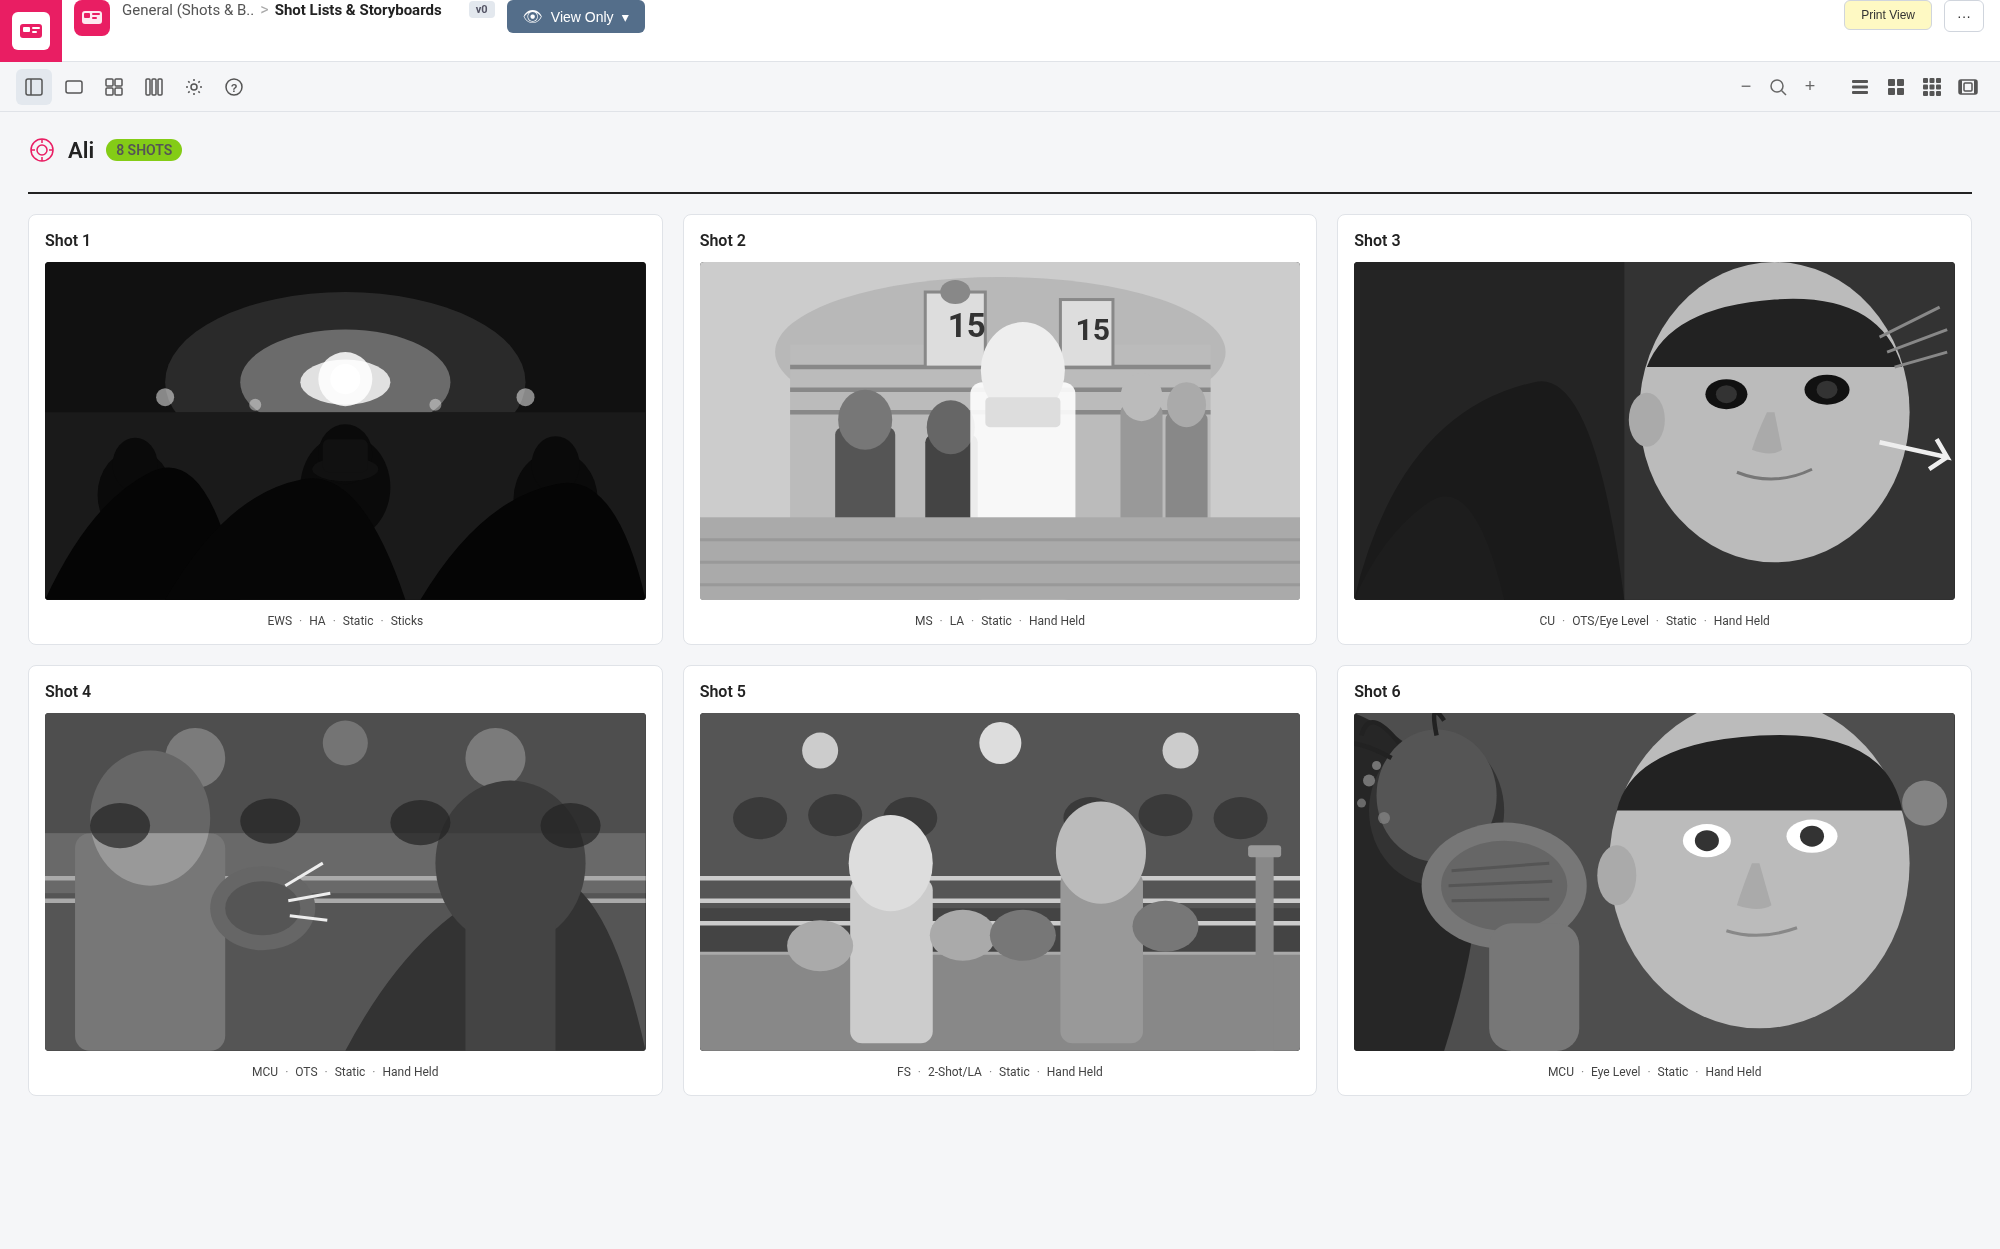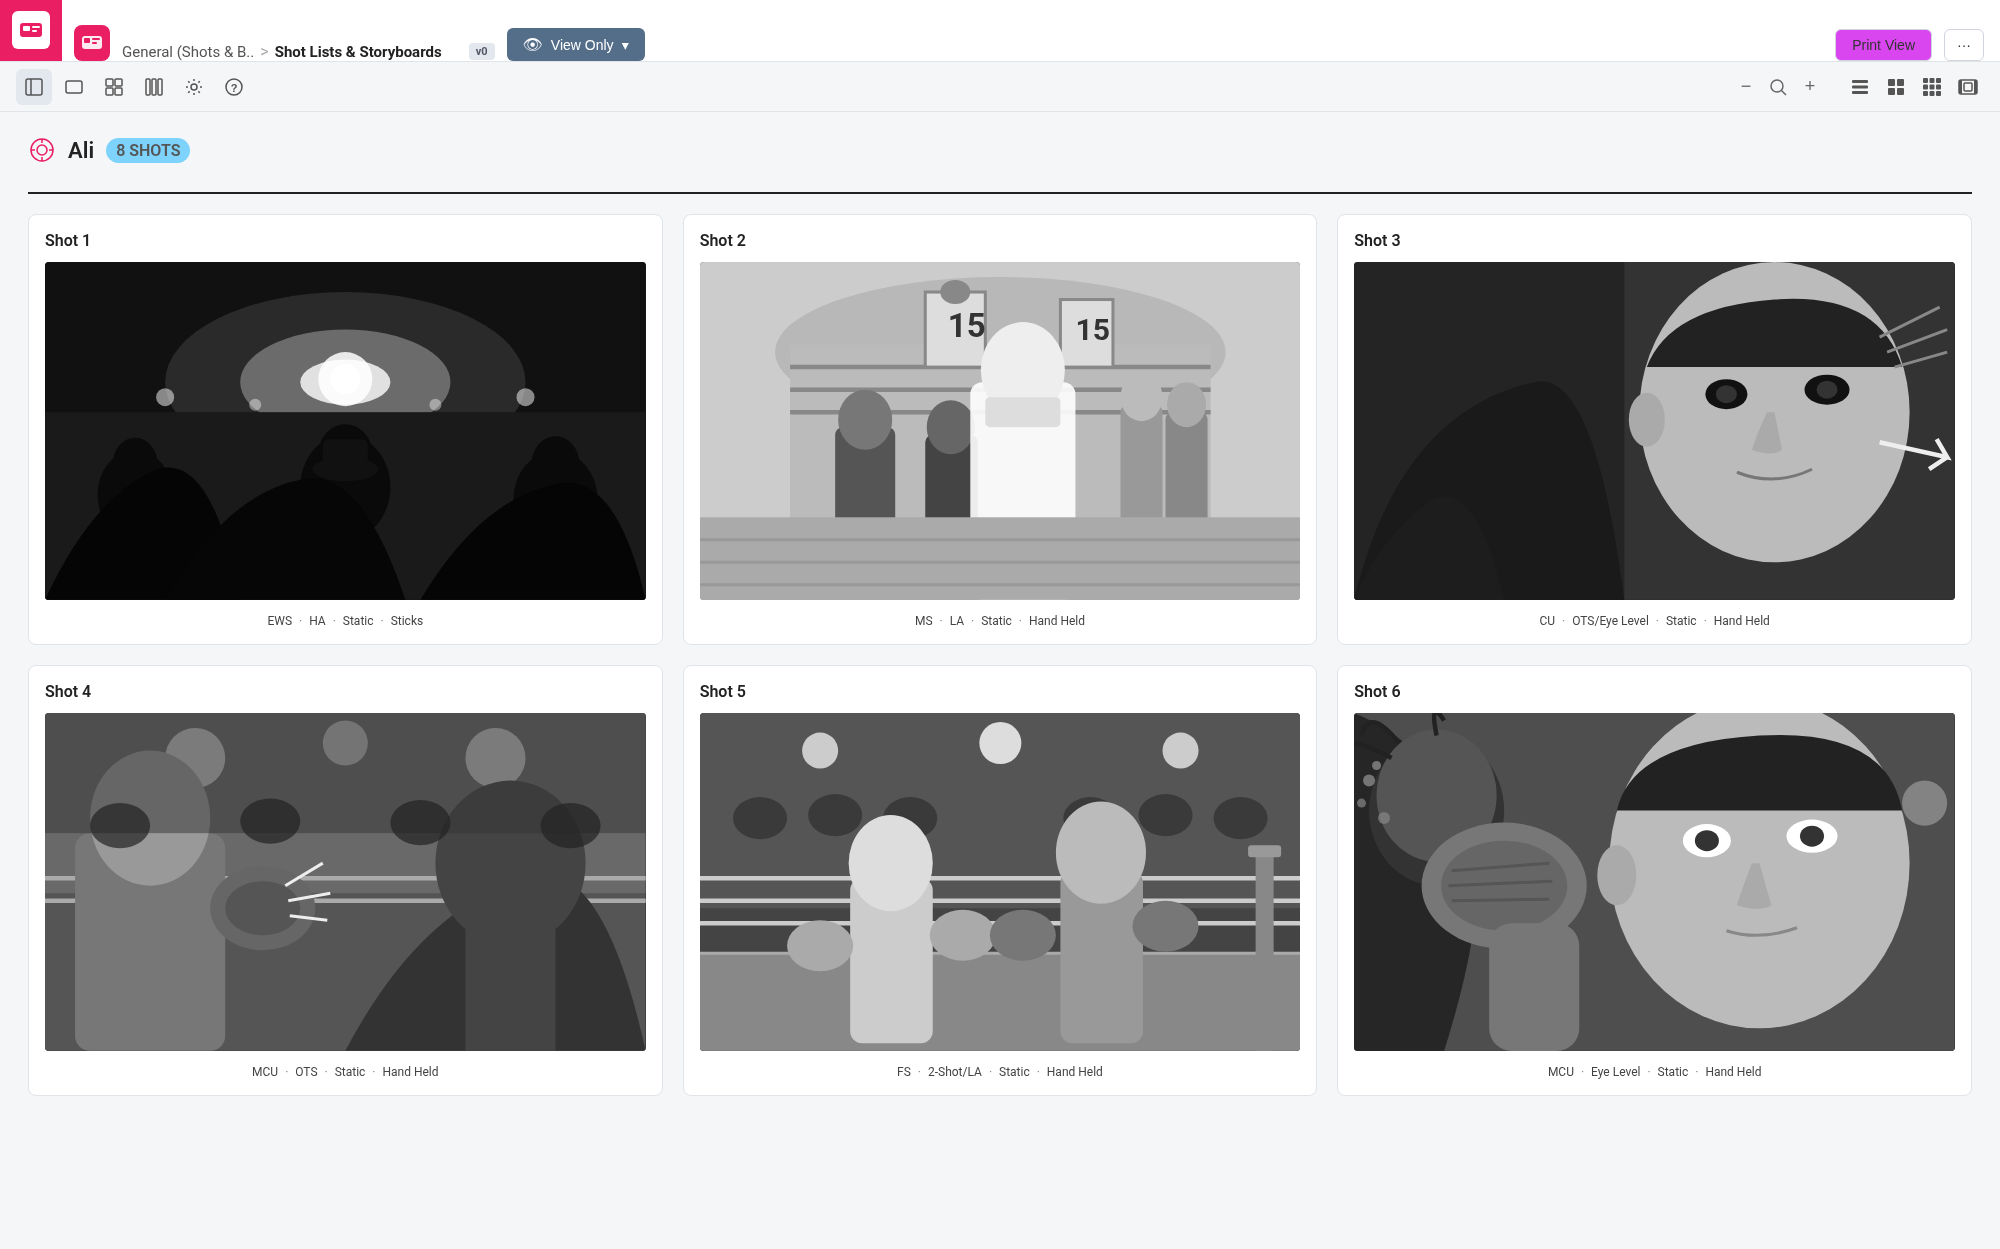--- a/index.html
+++ b/index.html
@@ -1,21 +1,21 @@
 <!DOCTYPE html>
 <html><head>
   <meta charset="utf-8">
   <style>
     * { box-sizing: border-box; margin: 0; padding: 0; }
     body { font-family: -apple-system, BlinkMacSystemFont, 'Segoe UI', Roboto, sans-serif; background: #f5f6f8; color: #333; }
 
     
     .header {
       display: flex;
-      align-items: flex-end;
+      align-items: flex-start;
       background: #fff;
       border-bottom: 1px solid #e0e3e8;
       height: 62px;
       padding: 0 16px;
       gap: 12px;
     }
     .header-logo-bg {
       width: 62px;
       height: 62px;
       background: #e91e63;
@@ -73,25 +73,25 @@
       font-weight: 500;
       cursor: pointer;
       display: flex;
       align-items: center;
       gap: 8px;
     }
     .view-only-btn .eye-icon { font-size: 16px; }
     .header-spacer { flex: 1; }
     .print-view-btn {
       border: 1px solid #d0d5dd;
-      background: #d946ef;
+      background: #fef9c3;
       color: #333;
       border-radius: 6px;
       padding: 7px 16px;
-      font-size: 14px;
+      font-size: 12px;
       cursor: pointer;
     }
     .more-btn {
       border: 1px solid #d0d5dd;
       background: #fff;
       color: #333;
       border-radius: 6px;
       padding: 7px 12px;
       font-size: 14px;
       cursor: pointer;
@@ -176,23 +176,23 @@
       justify-content: center;
       font-size: 20px;
       color: #e91e63;
     }
     .scene-title {
       font-size: 22px;
       font-weight: 600;
       color: #222;
     }
     .shots-badge {
-      background: #7dd3fc;
+      background: #84cc16;
       color: #555;
-      font-size: 16px;
+      font-size: 14px;
       font-weight: 600;
       padding: 3px 10px;
       border-radius: 20px;
     }
     .scene-divider {
       height: 2px;
       background: #222;
       margin-bottom: 20px;
     }
 

